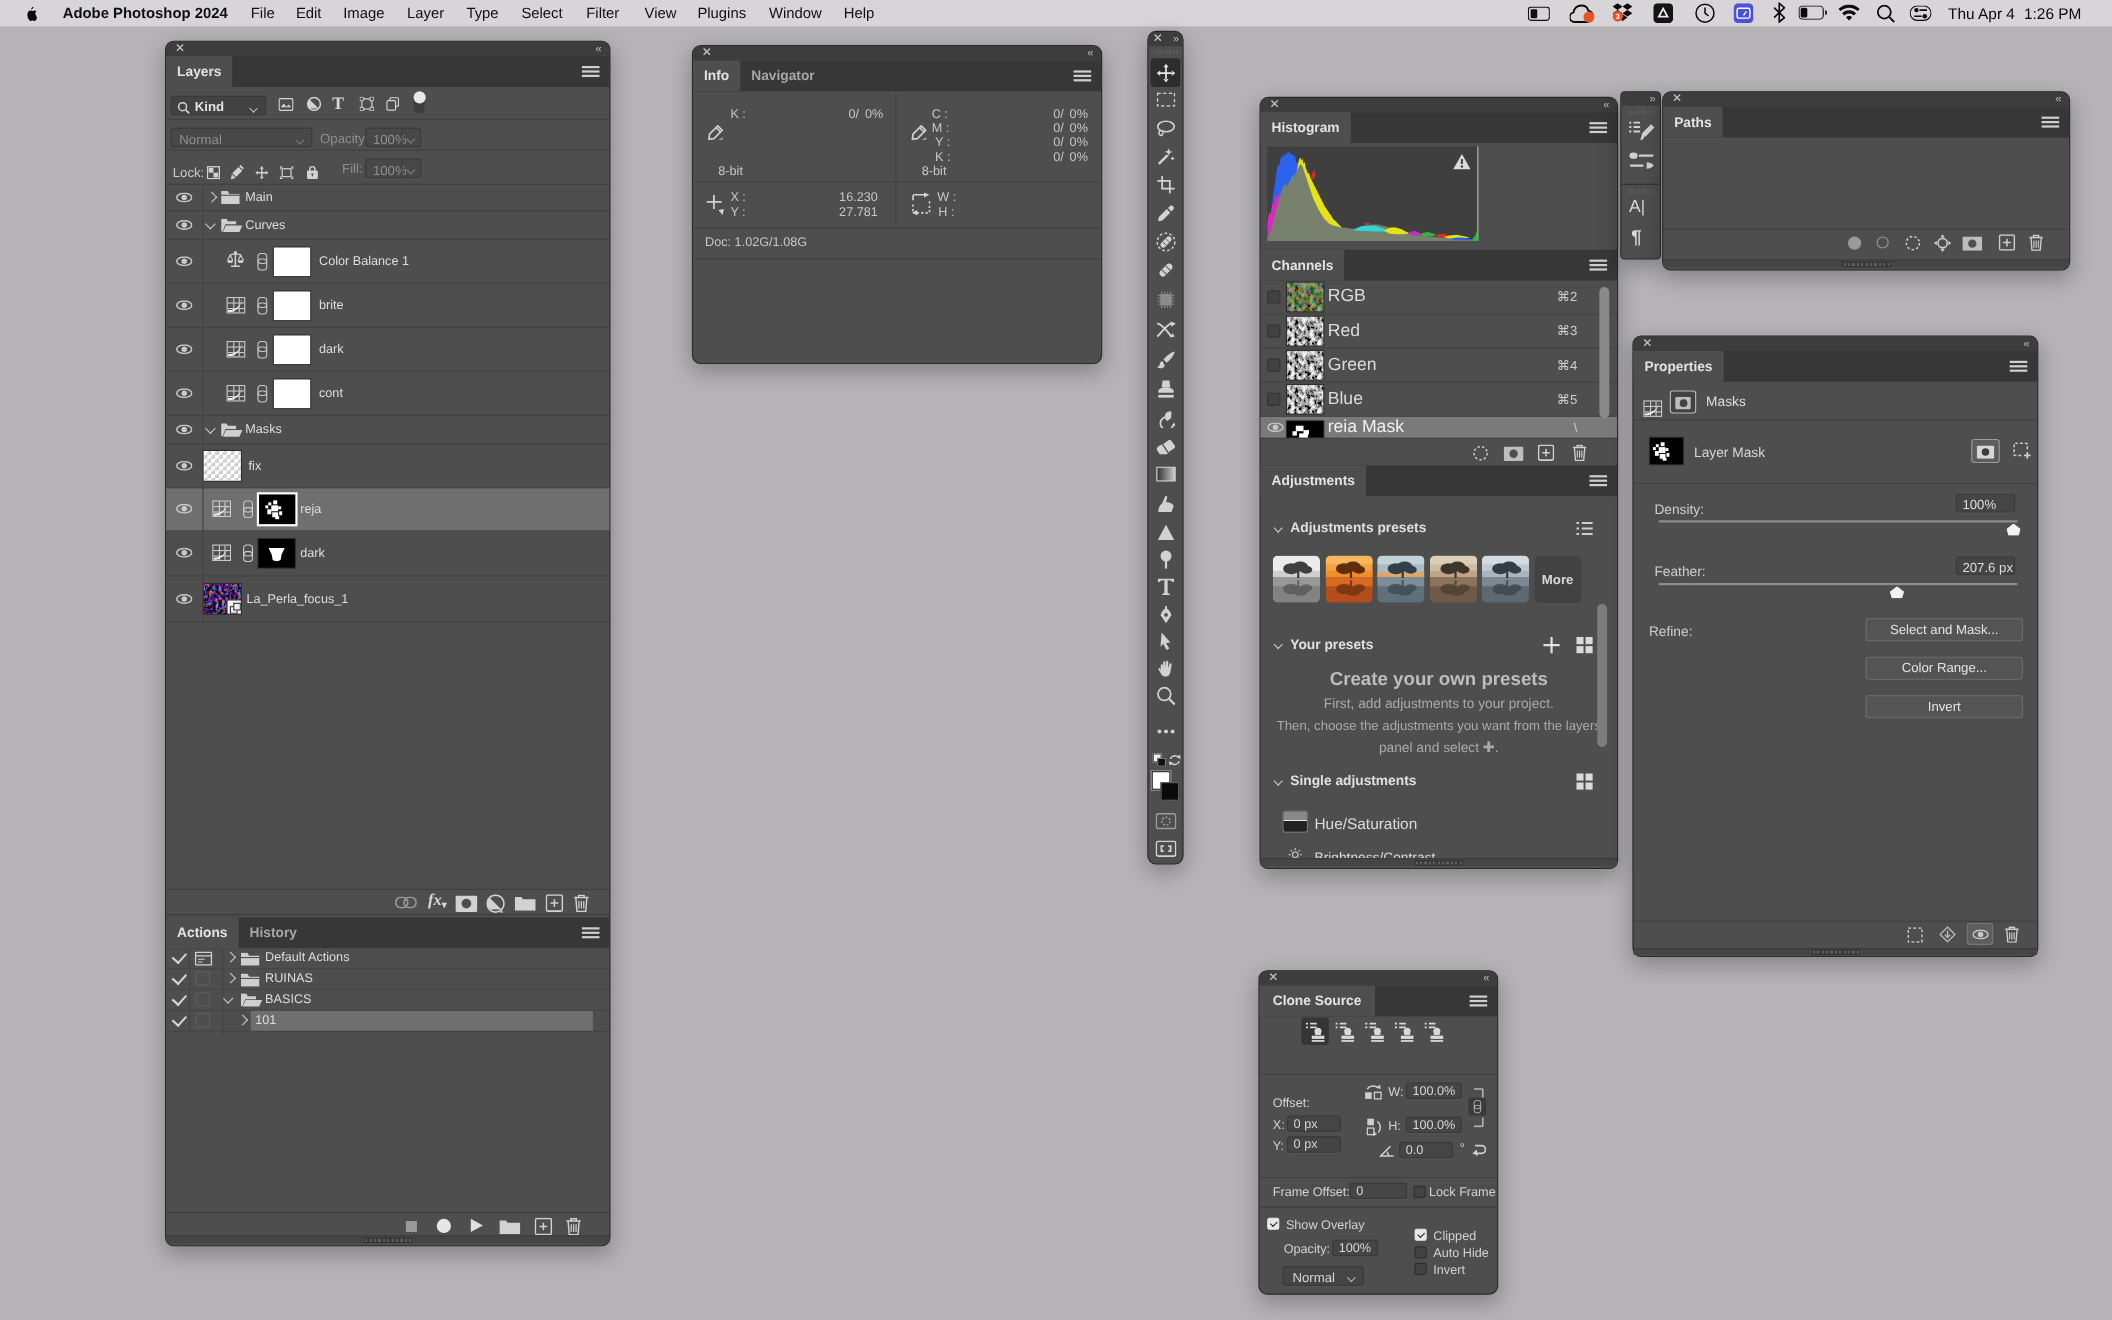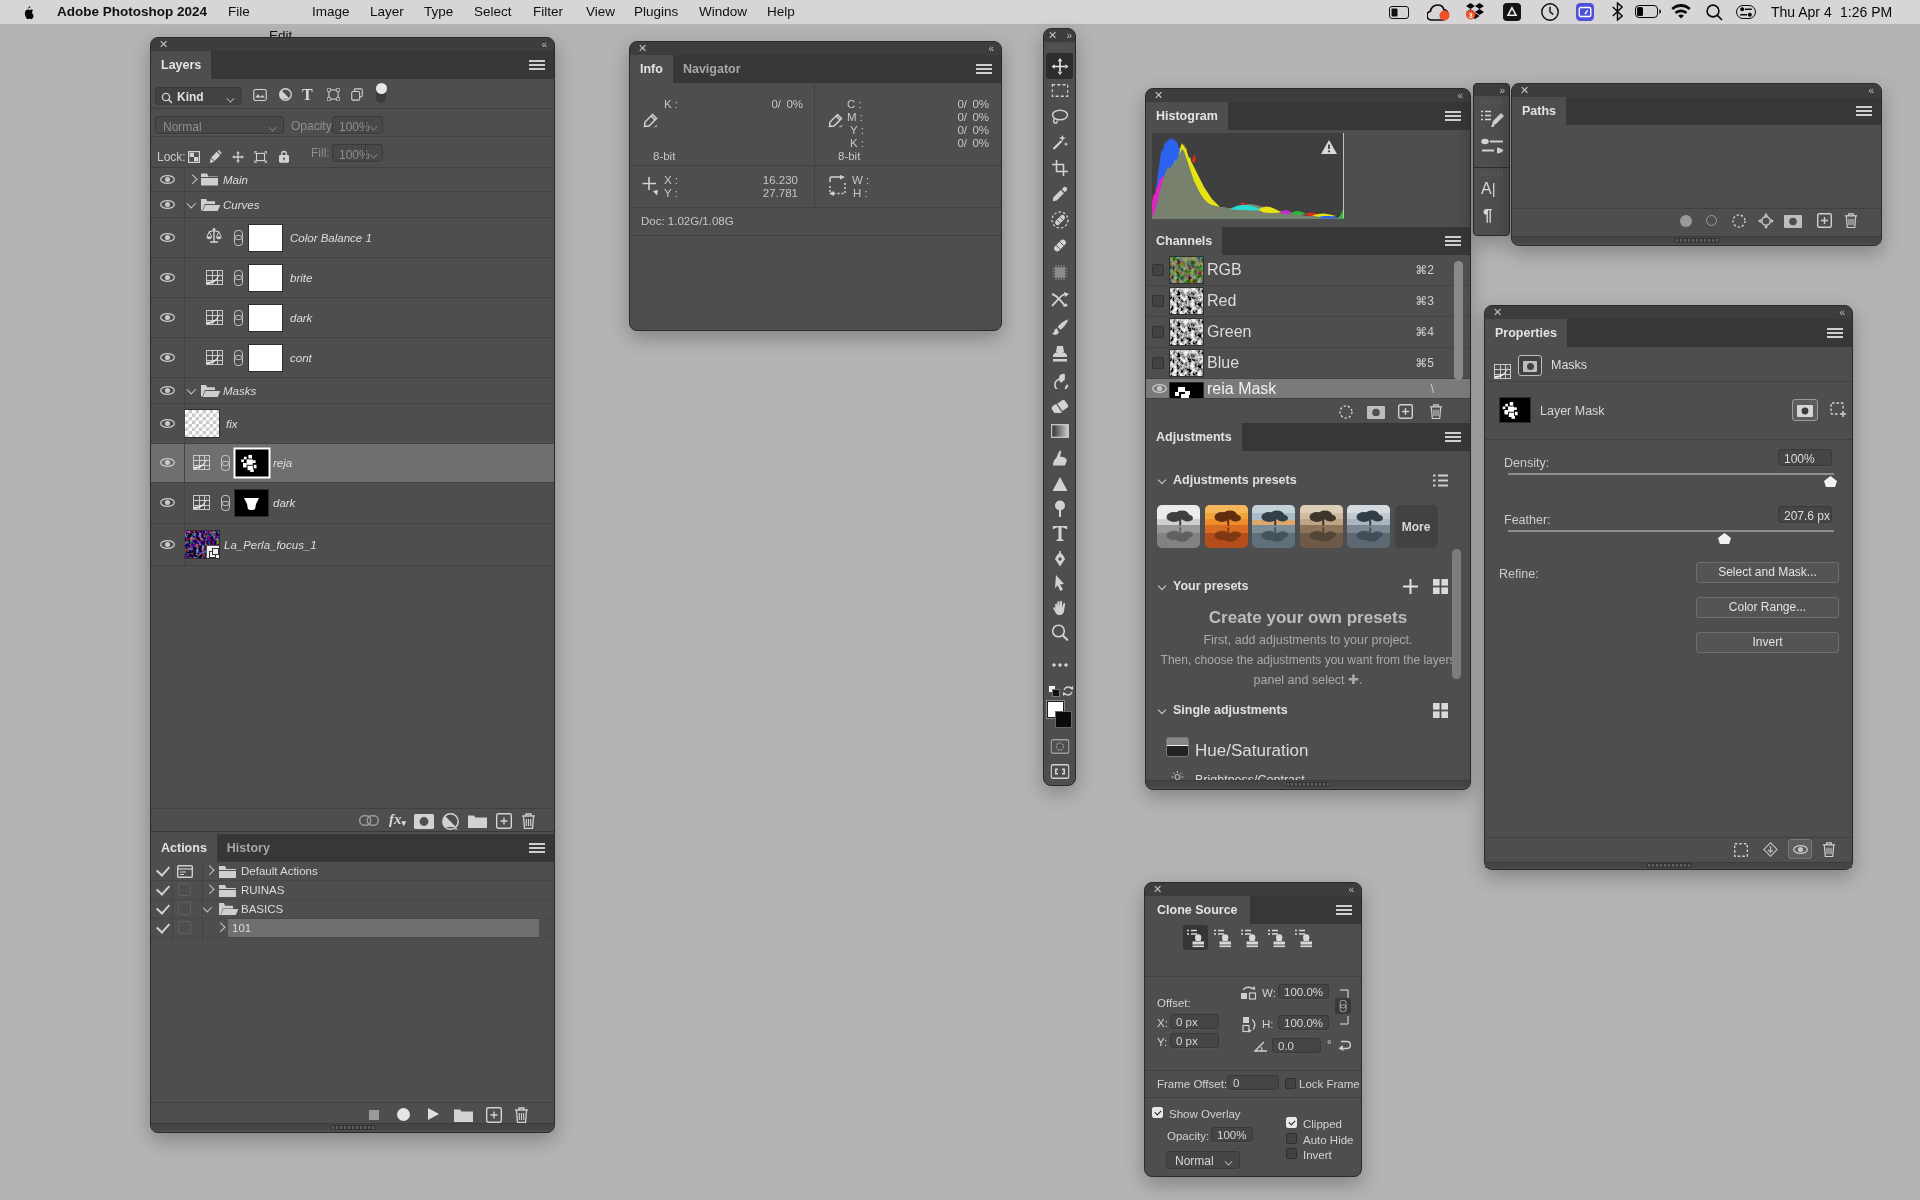--- a/index.html
+++ b/index.html
@@ -16,21 +16,21 @@
 .tab.on { background:#4e4e4e; color:#e3e3e3; font-weight:bold; }
 .hamb { position:absolute; right:9px; top:9px; width:16px; height:10px; border-top:2px solid #cfcfcf; border-bottom:2px solid #cfcfcf; background:linear-gradient(#cfcfcf,#cfcfcf) center/100% 2px no-repeat; }
 .grip { position:absolute; left:50%; transform:translateX(-50%); width:44px; height:5px; background:repeating-linear-gradient(90deg,#5d5d5d 0 2px,#3a3a3a 2px 4px); border:1px solid #333; }
 svg.ic { display:block; }
 .abs { position:absolute; }
 .inbox { position:absolute; background:#424242; border:1px solid #393939; border-radius:3px; box-shadow:0 1px 0 rgba(255,255,255,0.04); }
 .dimbox { background:#484848; }
 .chev { position:absolute; width:7px; height:7px; }
 .chev::after { content:""; position:absolute; left:0; top:0; width:6px; height:6px; border-right:1.6px solid #cdcdcd; border-bottom:1.6px solid #cdcdcd; transform:rotate(45deg) scale(0.8); }
 .dimchev::after { border-color:#8a8a8a; }
-.lrow { position:relative; border-bottom:1px solid #434343;font-style:italic; }
+.lrow { position:relative; border-bottom:1px solid #434343; }
 .lrow.sel { background:#6f6f6f; }
 .eye { position:absolute; left:9px; top:50%; margin-top:-5px; width:16px; height:10px; }
 .eye::before { content:""; position:absolute; left:0; top:0; width:15px; height:9px; border-radius:50%/50%; box-shadow:0 0 0 1.3px #c9c9c9 inset; }
 .eye::after { content:""; position:absolute; left:5px; top:2px; width:5px; height:5px; border-radius:50%; background:#c9c9c9; }
 .chvr, .chvd { position:absolute; top:50%; width:6.5px; height:6.5px; border-right:1.7px solid #c9c9c9; border-bottom:1.7px solid #c9c9c9; }
 .chvr { transform:rotate(-45deg); margin-top:-4px; }
 .chvd { transform:rotate(45deg); margin-top:-5px; }
 .fold { position:absolute; top:50%; margin-top:-7px; width:17px; height:13px; background:#cfcfcf; clip-path:polygon(0 8%, 35% 8%, 44% 30%, 100% 30%, 100% 100%, 0 100%); }
 .fold::after { content:""; position:absolute; left:0; top:4.5px; width:17px; height:1.2px; background:#4e4e4e; }
 .fold.open { background:none; clip-path:none; }
@@ -93,21 +93,21 @@
 .ckb.on::after { content:""; position:absolute; left:2px; top:2px; width:5px; height:3px; border-left:1.8px solid #222; border-bottom:1.8px solid #222; transform:rotate(-45deg); }
 </style>
 </head>
 <body>
 <div id="menubar">
   <svg class="ic abs" style="left:21px;top:4px" width="13" height="16" viewBox="0 0 814 1000">
       <path fill="#0a0a0a" d="M788 781c-14 33-21 47-39 76-26 40-62 91-107 91-40 1-50-26-105-26s-66 25-105 27c-45 2-79-44-105-84C255 754 203 572 276 444c36-64 93-101 155-101 40 0 77 27 105 27 27 0 67-33 113-28 19 1 74 8 109 59-3 2-65 38-64 113 1 90 79 120 94 267zM554 236c21-26 37-62 31-99-33 2-72 22-95 49-21 24-39 61-32 97 36 1 74-21 96-47z"></path>
     </svg>
   <span class="mitem" style="left:57px;font-weight:bold;">Adobe Photoshop 2024</span>
   <span class="mitem" style="left:228px;">File</span>
-  <span class="mitem" style="left:269px;margin-top:24px;">Edit</span>
+  <span class="mitem" style="left:269px;">Edit</span>
   <span class="mitem" style="left:312px;">Image</span>
   <span class="mitem" style="left:370px;">Layer</span>
   <span class="mitem" style="left:424px;">Type</span>
   <span class="mitem" style="left:474px;">Select</span>
   <span class="mitem" style="left:533px;">Filter</span>
   <span class="mitem" style="left:586px;">View</span>
   <span class="mitem" style="left:634px;">Plugins</span>
   <span class="mitem" style="left:699px;">Window</span>
   <span class="mitem" style="left:767px;">Help</span>
   <svg class="ic abs" style="left:1389px;top:6px" width="20" height="13" viewBox="0 0 20 13">
@@ -822,21 +822,21 @@
         <span style="position:absolute;left:13px;top:4px;width:6px;height:6px;border-right:1.6px solid #cfcfcf;border-bottom:1.6px solid #cfcfcf;transform:rotate(45deg);"></span>
         <span class="sect">Single adjustments</span>
       <svg class="ic abs" style="right:22px;top:0px" width="15" height="15" viewBox="0 0 15 15">
           <rect width="6.6" height="6.6" fill="#dadada"></rect>
           <rect x="8.4" width="6.6" height="6.6" fill="#dadada"></rect>
           <rect y="8.4" width="6.6" height="6.6" fill="#dadada"></rect>
           <rect x="8.4" y="8.4" width="6.6" height="6.6" fill="#dadada"></rect>
         </svg>
     </div>
     <div class="abs" style="left:21px; top:287px; width:21px; height:18px; border-radius:2px; background:linear-gradient(180deg, #888 0 40%, #eee 40% 45%, #222 45% 100%); box-shadow:0 0 0 1px #777;"></div>
-    <div class="abs" style="left:49px; top:290px; color:#dcdcdc; font-size:17px;">Hue/Saturation</div>
+    <div class="abs" style="left:49px; top:290px; color:#dcdcdc; font-size:14px;">Hue/Saturation</div>
     <svg class="ic abs" style="left:22px;top:320px" width="19" height="12" viewBox="0 0 19 19">
         <circle cx="9.5" cy="9.5" r="4" fill="none" stroke="#cfcfcf" stroke-width="1.5"></circle>
         <path d="M9.5 0v3M9.5 16v3M0 9.5h3M16 9.5h3M2.8 2.8l2.1 2.1M14.1 14.1l2.1 2.1M16.2 2.8l-2.1 2.1M4.9 14.1l-2.1 2.1" stroke="#cfcfcf" stroke-width="1.5"></path>
       </svg>
     <div class="abs" style="left:49px; top:322px; color:#dcdcdc; font-size:12.5px;">Brightness/Contrast</div>
     <div class="abs" style="right:9px; top:98px; width:9px; height:130px; background:#7d7d7d; border-radius:5px;"></div>
   </div>
   <div style="position:absolute; bottom:2px; left:0; width:100%; height:7px; background:#454545; border-top:1px solid #3c3c3c;">
       <div class="grip" style="top:1px;"></div>
     </div>

